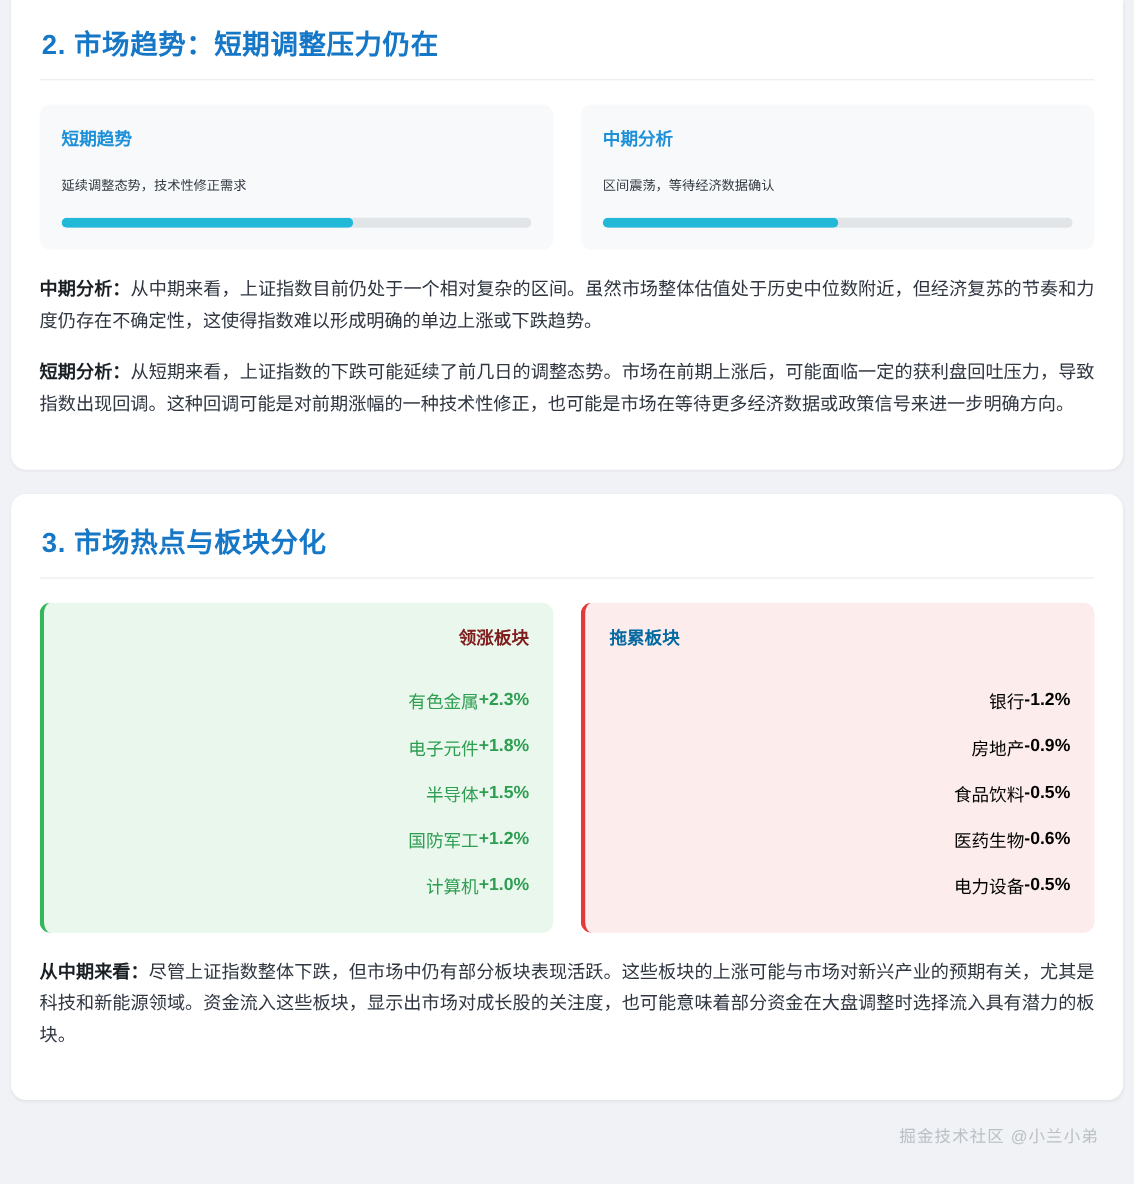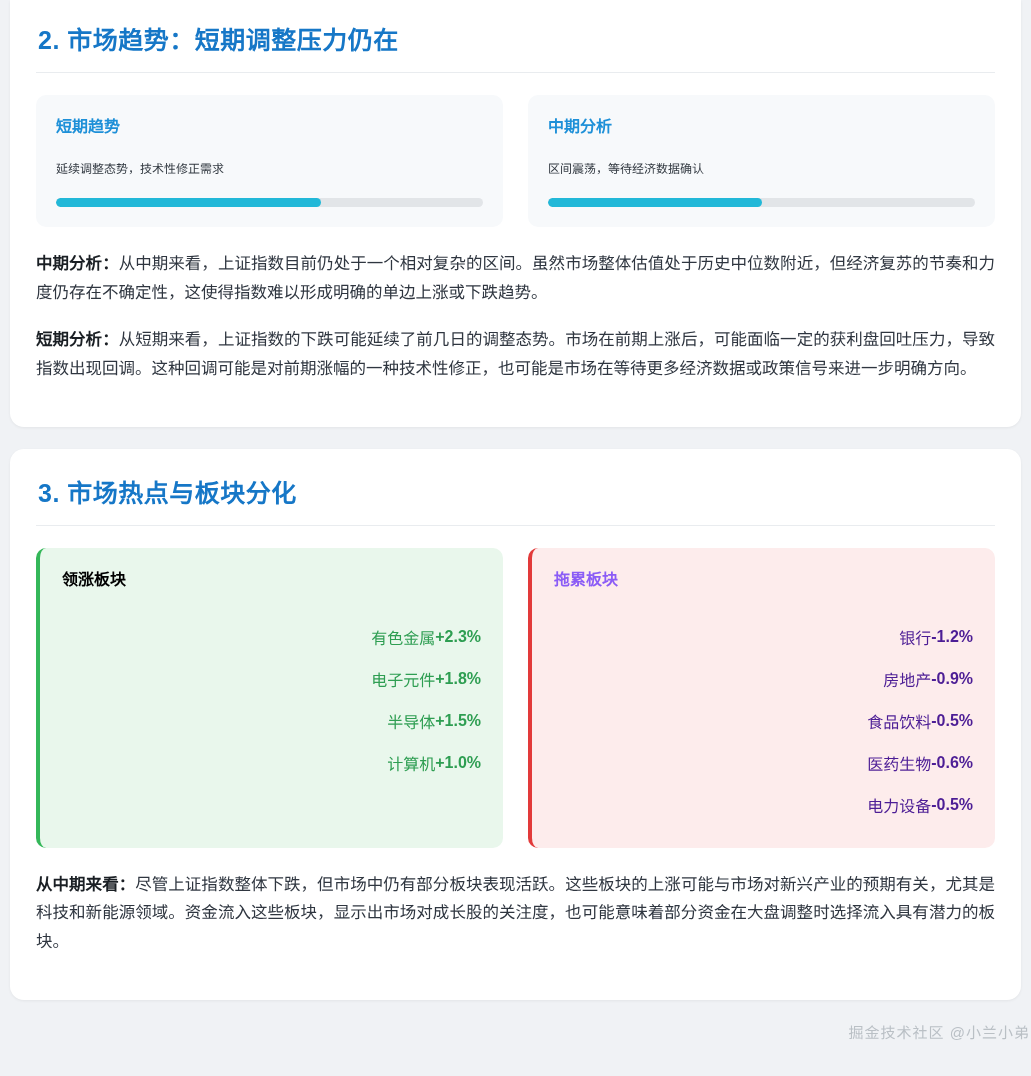--- a/index.html
+++ b/index.html
@@ -107,37 +107,37 @@
   }
   .sector-box.down {
     background: #fdecec;
     border-left: 4px solid #e23a3a;
   }
   .sector-title {
     font-weight: bold;
     font-size: 16px;
     margin-bottom: 26px;
   }
-  .sector-box.up .sector-title { color: #000000; }
-  .sector-box.down .sector-title { color: #8b5cf6; }
+  .sector-box.up .sector-title { color: #7f1d1d; text-align: right; }
+  .sector-box.down .sector-title { color: #0369a1; }
 
   .sector-row {
     display: flex;
     justify-content: flex-end;
     align-items: center;
     font-size: 16px;
     padding: 9px 0;
   }
   .sector-box.up .sector-row { color: #2e9e52; }
-  .sector-box.down .sector-row { color: #4c1d95; }
+  .sector-box.down .sector-row { color: #000000; }
   .sector-row .val { font-weight: bold; }
 
   .watermark {
     position: absolute;
-    right: 1px;
+    right: 32px;
     bottom: 34px;
     color: rgba(120,130,140,0.45);
     font-size: 15px;
     letter-spacing: 1px;
     pointer-events: none;
   }
 </style>
 </head>
 <body>
 
@@ -191,20 +191,24 @@
         </div>
         <div class="sector-row">
           <span>电子元件</span>
           <span class="val">+1.8%</span>
         </div>
         <div class="sector-row">
           <span>半导体</span>
           <span class="val">+1.5%</span>
         </div>
         <div class="sector-row">
+          <span>国防军工</span>
+          <span class="val">+1.2%</span>
+        </div>
+        <div class="sector-row">
           <span>计算机</span>
           <span class="val">+1.0%</span>
         </div>
       </div>
 
       <div class="sector-box down">
         <div class="sector-title">拖累板块</div>
 
         <div class="sector-row">
           <span>银行</span>

